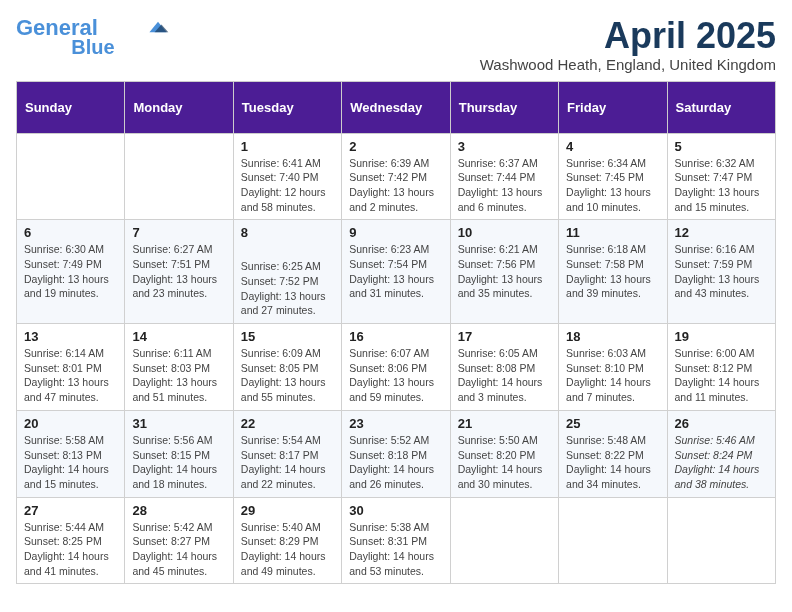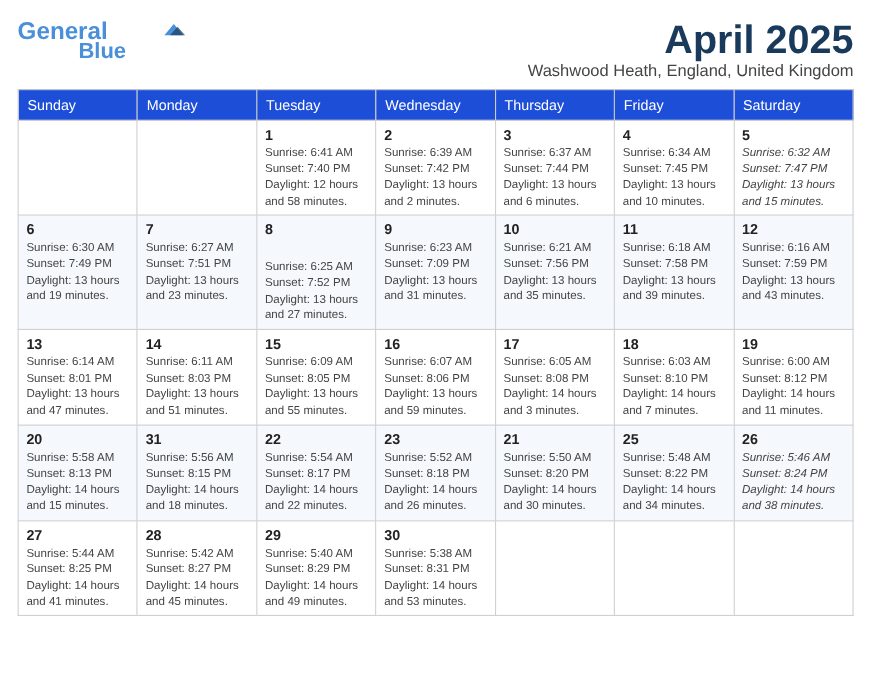--- a/index.html
+++ b/index.html
@@ -50,25 +50,25 @@
       font-size: 15px;
       color: #444;
       font-weight: normal;
     }
     .calendar {
       width: 100%;
       border-collapse: collapse;
       margin-top: 4px;
     }
     .calendar th {
-      background-color: #1d4ed8;
+      background-color: #4c1d95;
       color: #fff;
       font-size: 13px;
-      font-weight: normal;
-      padding: 6px 8px;
+      font-weight: bold;
+      padding: 18px 8px;
       text-align: left;
       border: 1px solid #ccc;
     }
     .calendar td {
       border: 1px solid #d0d0d0;
       vertical-align: top;
       padding: 5px 7px;
       width: 108px;
       min-height: 80px;
       font-size: 11px;
@@ -154,21 +154,21 @@
 Daylight: 13 hours and 6 minutes.</div>
         </td>
         <td>
           <span class="day-num">4</span>
           <div class="day-info" style="white-space: pre-line;">Sunrise: 6:34 AM
 Sunset: 7:45 PM
 Daylight: 13 hours and 10 minutes.</div>
         </td>
         <td>
           <span class="day-num">5</span>
-          <div class="day-info" style="white-space: pre-line; font-style: italic;">Sunrise: 6:32 AM
+          <div class="day-info" style="white-space: pre-line;">Sunrise: 6:32 AM
 Sunset: 7:47 PM
 Daylight: 13 hours and 15 minutes.</div>
         </td>
       </tr>
       <tr>
         <td>
           <span class="day-num">6</span>
           <div class="day-info" style="white-space: pre-line;">Sunrise: 6:30 AM
 Sunset: 7:49 PM
 Daylight: 13 hours and 19 minutes.</div>
@@ -181,21 +181,21 @@
         </td>
         <td>
           <span class="day-num">8</span>
           <div class="day-info" style="white-space: pre-line; margin-top: 19px;">Sunrise: 6:25 AM
 Sunset: 7:52 PM
 Daylight: 13 hours and 27 minutes.</div>
         </td>
         <td>
           <span class="day-num">9</span>
           <div class="day-info" style="white-space: pre-line;">Sunrise: 6:23 AM
-Sunset: 7:09 PM
+Sunset: 7:54 PM
 Daylight: 13 hours and 31 minutes.</div>
         </td>
         <td>
           <span class="day-num">10</span>
           <div class="day-info" style="white-space: pre-line;">Sunrise: 6:21 AM
 Sunset: 7:56 PM
 Daylight: 13 hours and 35 minutes.</div>
         </td>
         <td>
           <span class="day-num">11</span>

